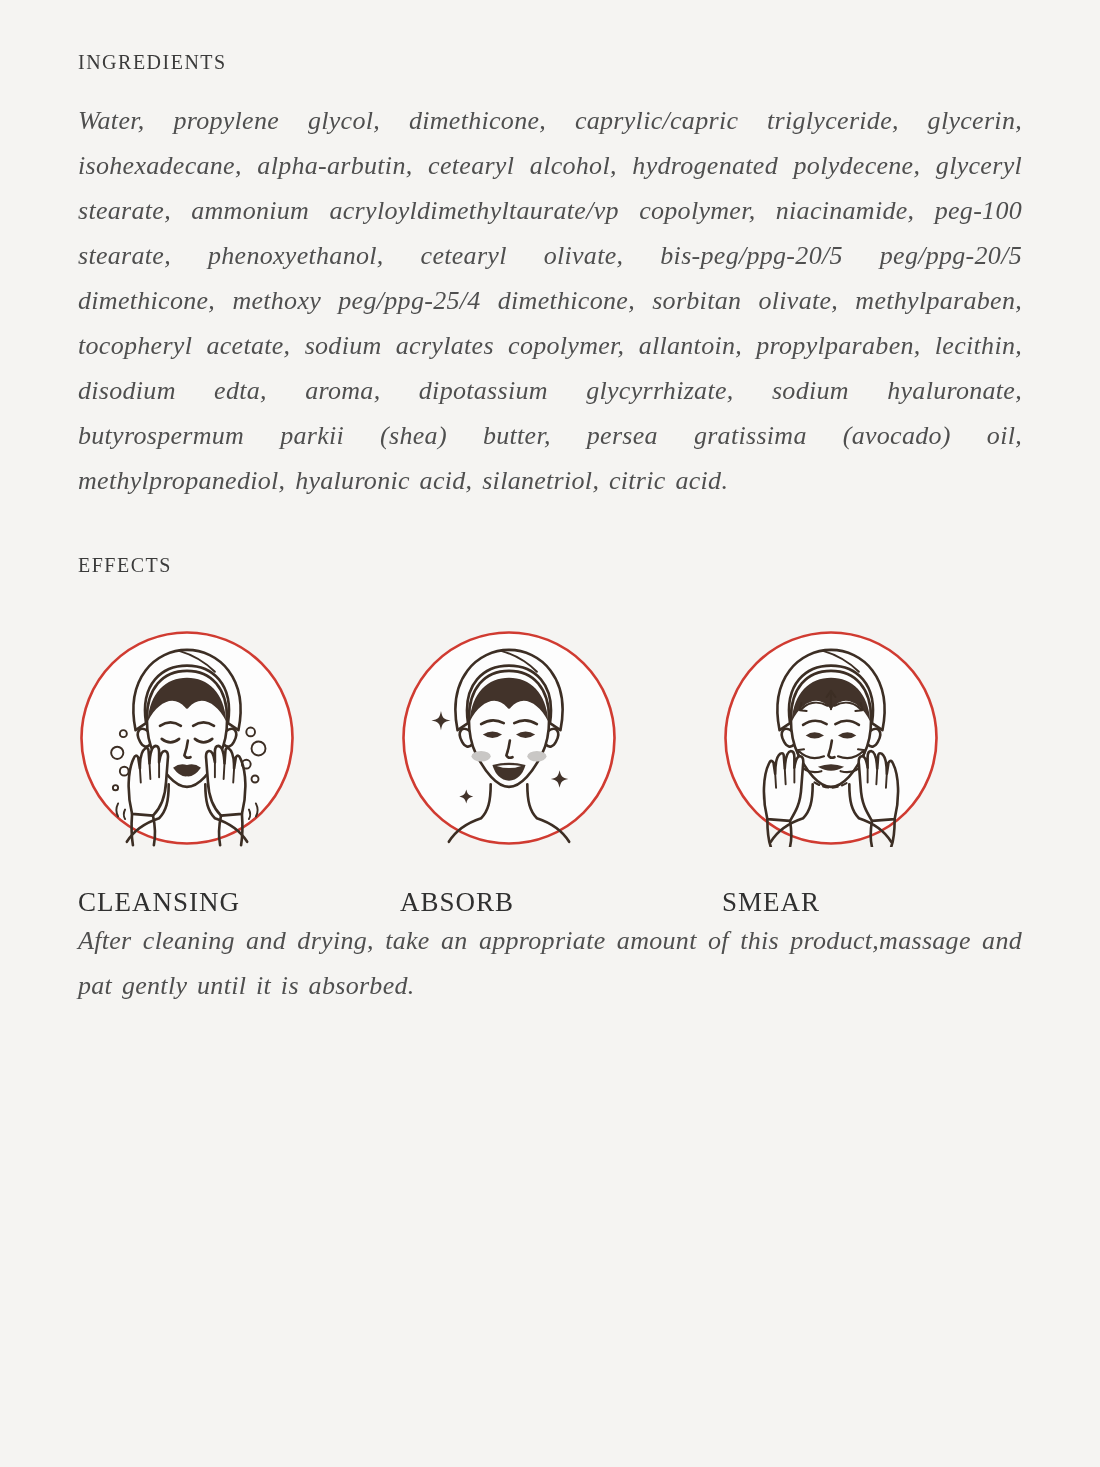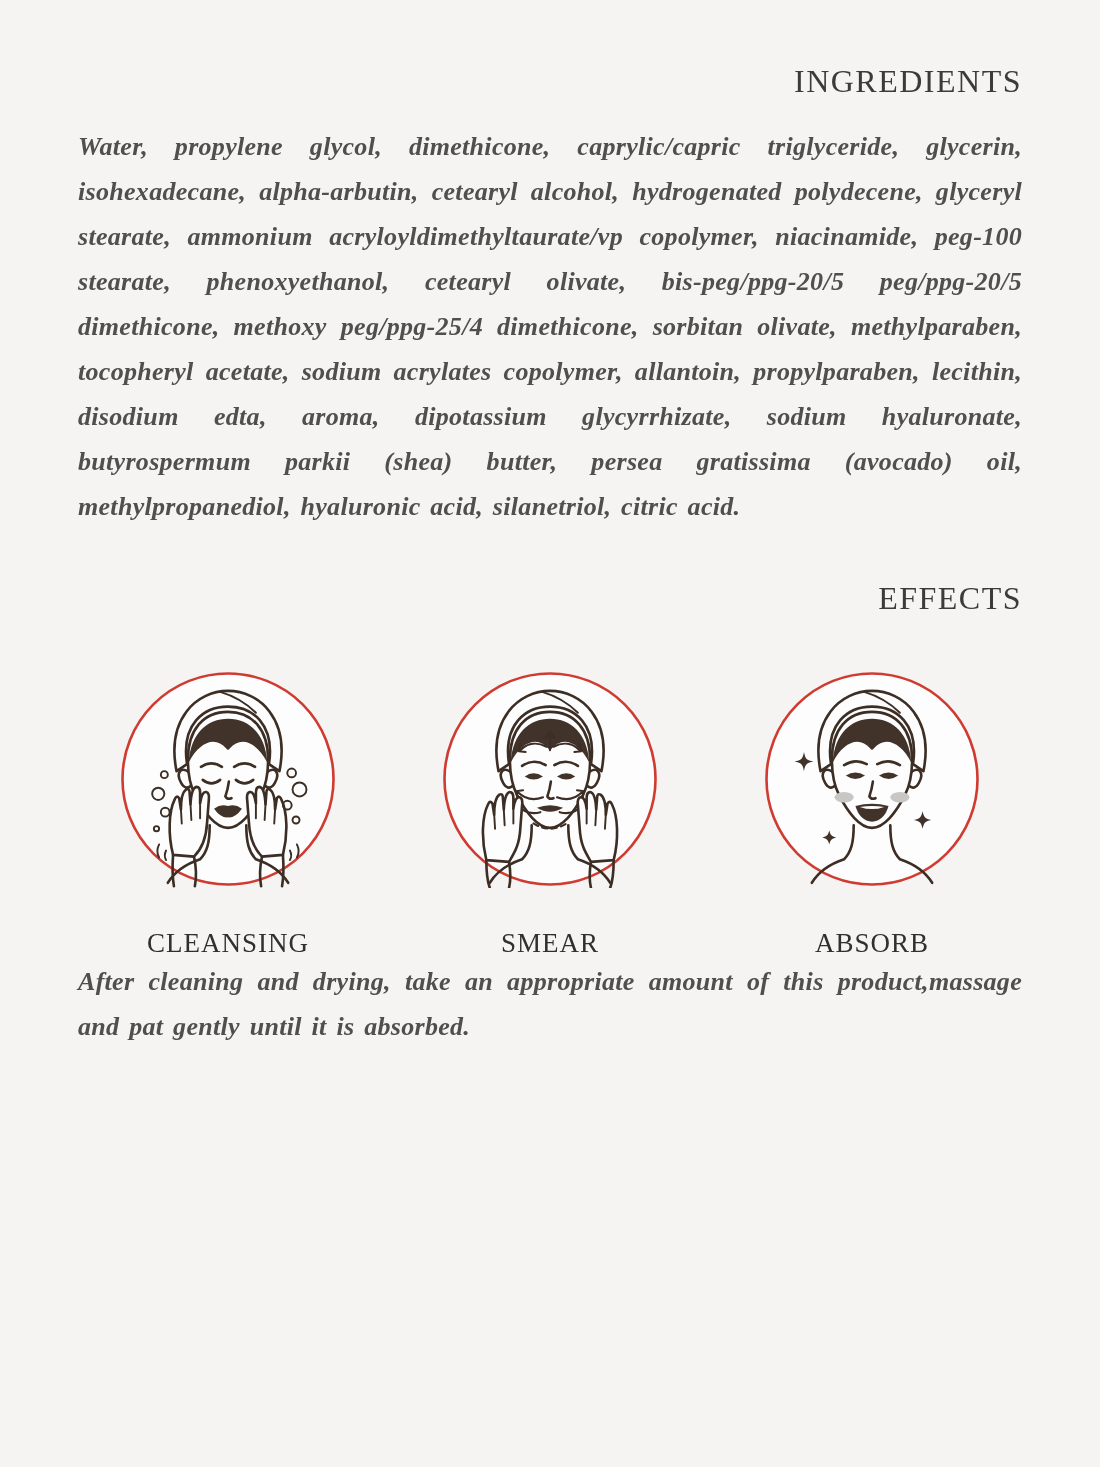--- a/index.html
+++ b/index.html
@@ -17,51 +17,48 @@
   .page{
     width:1100px;height:1467px;
     background:var(--bg);
     padding:50px 78px 0 78px;
     overflow:hidden;
     font-family:"Liberation Serif", serif;
   }
   h2.sec-title{
     font-family:"Liberation Serif", serif;
     font-weight:400;
-    font-size:32px;
+    font-size:20px;
     line-height:1.2;
     letter-spacing:1.5px;
     color:var(--heading);
-    margin:12px 0 24px 0;
-    text-align:right;
+    margin:0 0 24px 0;
   }
   h2.usage-title{letter-spacing:3px;}
   .body-text{
     font-family:"Liberation Serif", serif;
     font-style:italic;
     font-size:26px;
     line-height:45px;
     color:var(--body);
     text-align:justify;
     word-spacing:3px;
     letter-spacing:0.3px;
-    font-weight:bold;
   }
   .section-effects{margin-top:50px;}
   .section-usage{margin-top:52px;}
   .steps{
     display:flex;
     justify-content:space-between;
     margin-top:46px;
   }
   .step{
     width:300px;
     display:flex;
     flex-direction:column;
-    align-items:center;
   }
   .step-label{
     margin-top:40px;
     font-family:"Liberation Serif", serif;
     font-size:27px;
     letter-spacing:1px;
     color:#303030;
   }
   .usage-note{}
   
@@ -144,20 +141,47 @@
           </g>
         </svg>
         <div class="step-label">CLEANSING</div>
       </div>
 
       <div class="step">
         <svg viewBox="0 0 250 250" width="218" height="218">
           <circle class="ring" cx="125" cy="125" r="121"></circle>
           <use href="#base-head"></use>
           <g>
+            <path class="ln" d="M93,109 Q106,101 119,108"></path>
+            <path class="ln" d="M131,108 Q144,101 157,109"></path>
+            <path class="fd" d="M95,121 Q106,114 117,121 Q106,129 95,121 Z"></path>
+            <path class="fd" d="M133,121 Q144,114 155,121 Q144,129 133,121 Z"></path>
+          </g>
+          <g>
+            <ellipse cx="93" cy="146" rx="11" ry="6" fill="var(--blush)"></ellipse>
+            <ellipse cx="157" cy="146" rx="11" ry="6" fill="var(--blush)"></ellipse>
+          </g>
+          <g>
+            <path class="fd" d="M106,156 Q125,151 144,156 Q139,173 125,174 Q111,173 106,156 Z"></path>
+            <path d="M111,157 Q125,155 139,157 Q125,162 111,157 Z" fill="var(--circle-fill)" stroke="none"></path>
+          </g>
+          <g class="fd">
+            <path d="M47,94 C48.5,102 50,103.5 58,105 C50,106.5 48.5,108 47,116 C45.5,108 44,106.5 36,105 C44,103.5 45.5,102 47,94 Z"></path>
+            <path d="M76,184 C77.5,189.5 78.5,190.5 84,192 C78.5,193.5 77.5,194.5 76,200 C74.5,194.5 73.5,193.5 68,192 C73.5,190.5 74.5,189.5 76,184 Z"></path>
+            <path d="M183,162 C184.5,169 186,170.5 193,172 C186,173.5 184.5,175 183,182 C181.5,175 180,173.5 173,172 C180,170.5 181.5,169 183,162 Z"></path>
+          </g>
+        </svg>
+        <div class="step-label">ABSORB</div>
+      </div>
+
+      <div class="step">
+        <svg viewBox="0 0 250 250" width="218" height="218">
+          <circle class="ring" cx="125" cy="125" r="121"></circle>
+          <use href="#base-head"></use>
+          <g>
             <path class="ln" d="M93,110 Q106,101 120,109"></path>
             <path class="ln" d="M130,109 Q144,101 157,110"></path>
             <path class="fd" d="M96,122 Q106,115 117,122 Q106,129 96,122 Z"></path>
             <path class="fd" d="M133,122 Q144,115 154,122 Q144,129 133,122 Z"></path>
             <path class="fd" d="M110,158 Q125,152 140,158 Q125,167 110,158 Z"></path>
           </g>
           <g>
             <path class="arr" d="M125,92 L125,72 M120,78 L125,71 L130,78"></path>
             <path class="arr" d="M121,88 C110,82 99,84 91,92 M91,85 L89,93 L97,94"></path>
             <path class="arr" d="M129,88 C140,82 151,84 159,92 M159,85 L161,93 L153,94"></path>
@@ -172,45 +196,18 @@
             <path class="ln thin" d="M61,166 L62,182 M72,160 L73,178 M83,159 L83,176"></path>
             <path class="ln" d="M52,218 C52,232 53,242 56,250 M78,220 C80,232 80,242 78,250"></path>
             <path class="fw" d="M198,218 C204,194 203,168 196,154 Q194,149 191,153 L189,166 Q189,147 183,143 Q179,141 179,147 L178,160 Q177,141 171,140 Q167,140 167,147 L167,159 Q165,145 160,146 Q156,147 157,155 L159,181 C160,201 166,210 172,220 Z"></path>
             <path class="ln thin" d="M189,166 L188,182 M178,160 L177,178 M167,159 L167,176"></path>
             <path class="ln" d="M198,218 C198,232 197,242 194,250 M172,220 C170,232 170,242 172,250"></path>
           </g>
         </svg>
         <div class="step-label">SMEAR</div>
       </div>
 
-      <div class="step">
-        <svg viewBox="0 0 250 250" width="218" height="218">
-          <circle class="ring" cx="125" cy="125" r="121"></circle>
-          <use href="#base-head"></use>
-          <g>
-            <path class="ln" d="M93,109 Q106,101 119,108"></path>
-            <path class="ln" d="M131,108 Q144,101 157,109"></path>
-            <path class="fd" d="M95,121 Q106,114 117,121 Q106,129 95,121 Z"></path>
-            <path class="fd" d="M133,121 Q144,114 155,121 Q144,129 133,121 Z"></path>
-          </g>
-          <g>
-            <ellipse cx="93" cy="146" rx="11" ry="6" fill="var(--blush)"></ellipse>
-            <ellipse cx="157" cy="146" rx="11" ry="6" fill="var(--blush)"></ellipse>
-          </g>
-          <g>
-            <path class="fd" d="M106,156 Q125,151 144,156 Q139,173 125,174 Q111,173 106,156 Z"></path>
-            <path d="M111,157 Q125,155 139,157 Q125,162 111,157 Z" fill="var(--circle-fill)" stroke="none"></path>
-          </g>
-          <g class="fd">
-            <path d="M47,94 C48.5,102 50,103.5 58,105 C50,106.5 48.5,108 47,116 C45.5,108 44,106.5 36,105 C44,103.5 45.5,102 47,94 Z"></path>
-            <path d="M76,184 C77.5,189.5 78.5,190.5 84,192 C78.5,193.5 77.5,194.5 76,200 C74.5,194.5 73.5,193.5 68,192 C73.5,190.5 74.5,189.5 76,184 Z"></path>
-            <path d="M183,162 C184.5,169 186,170.5 193,172 C186,173.5 184.5,175 183,182 C181.5,175 180,173.5 173,172 C180,170.5 181.5,169 183,162 Z"></path>
-          </g>
-        </svg>
-        <div class="step-label">ABSORB</div>
-      </div>
-
     </div>
 
     <p class="body-text usage-note">After cleaning and drying, take an appropriate amount of this product,massage and pat gently until it is absorbed.</p>
   </section>
 
 </div>
 
 </body></html>

